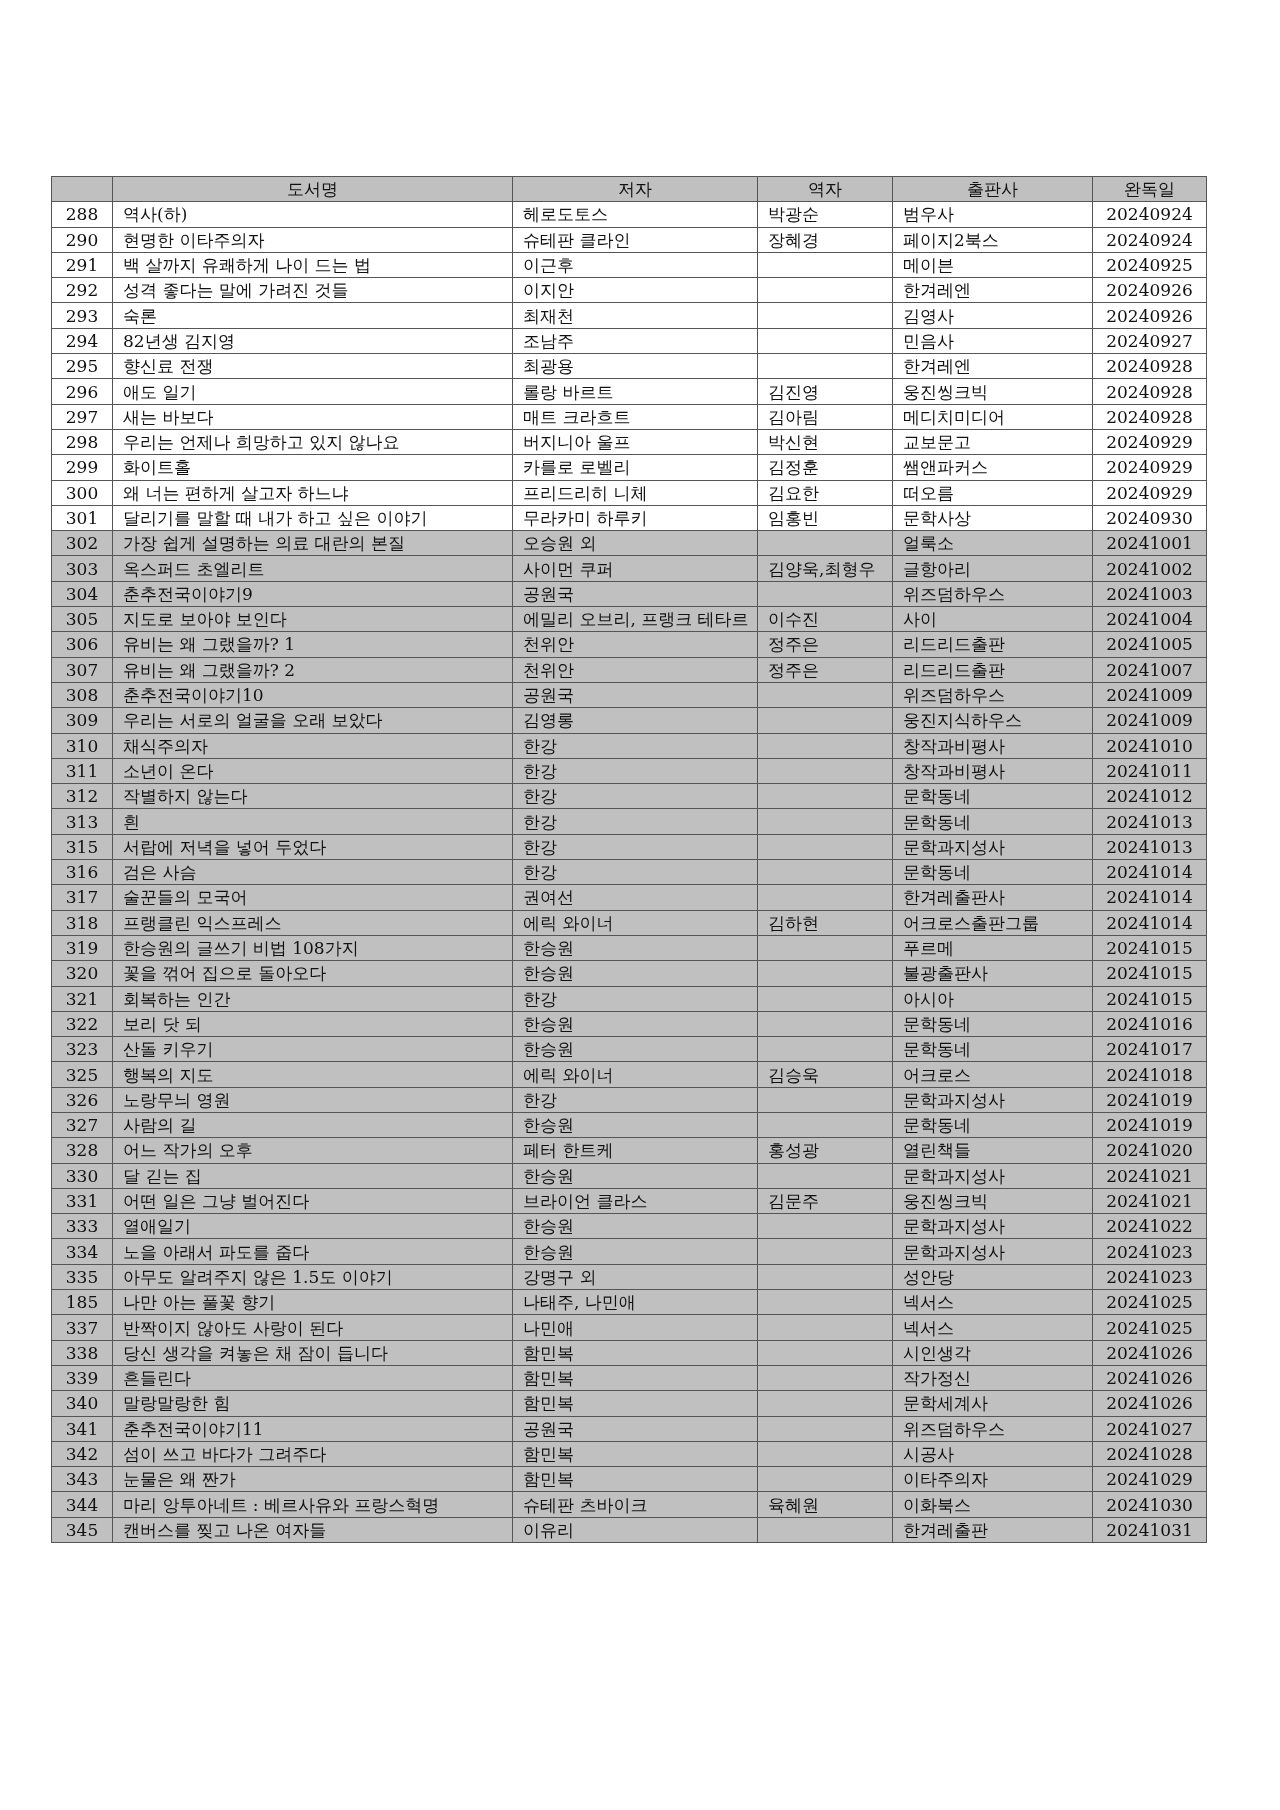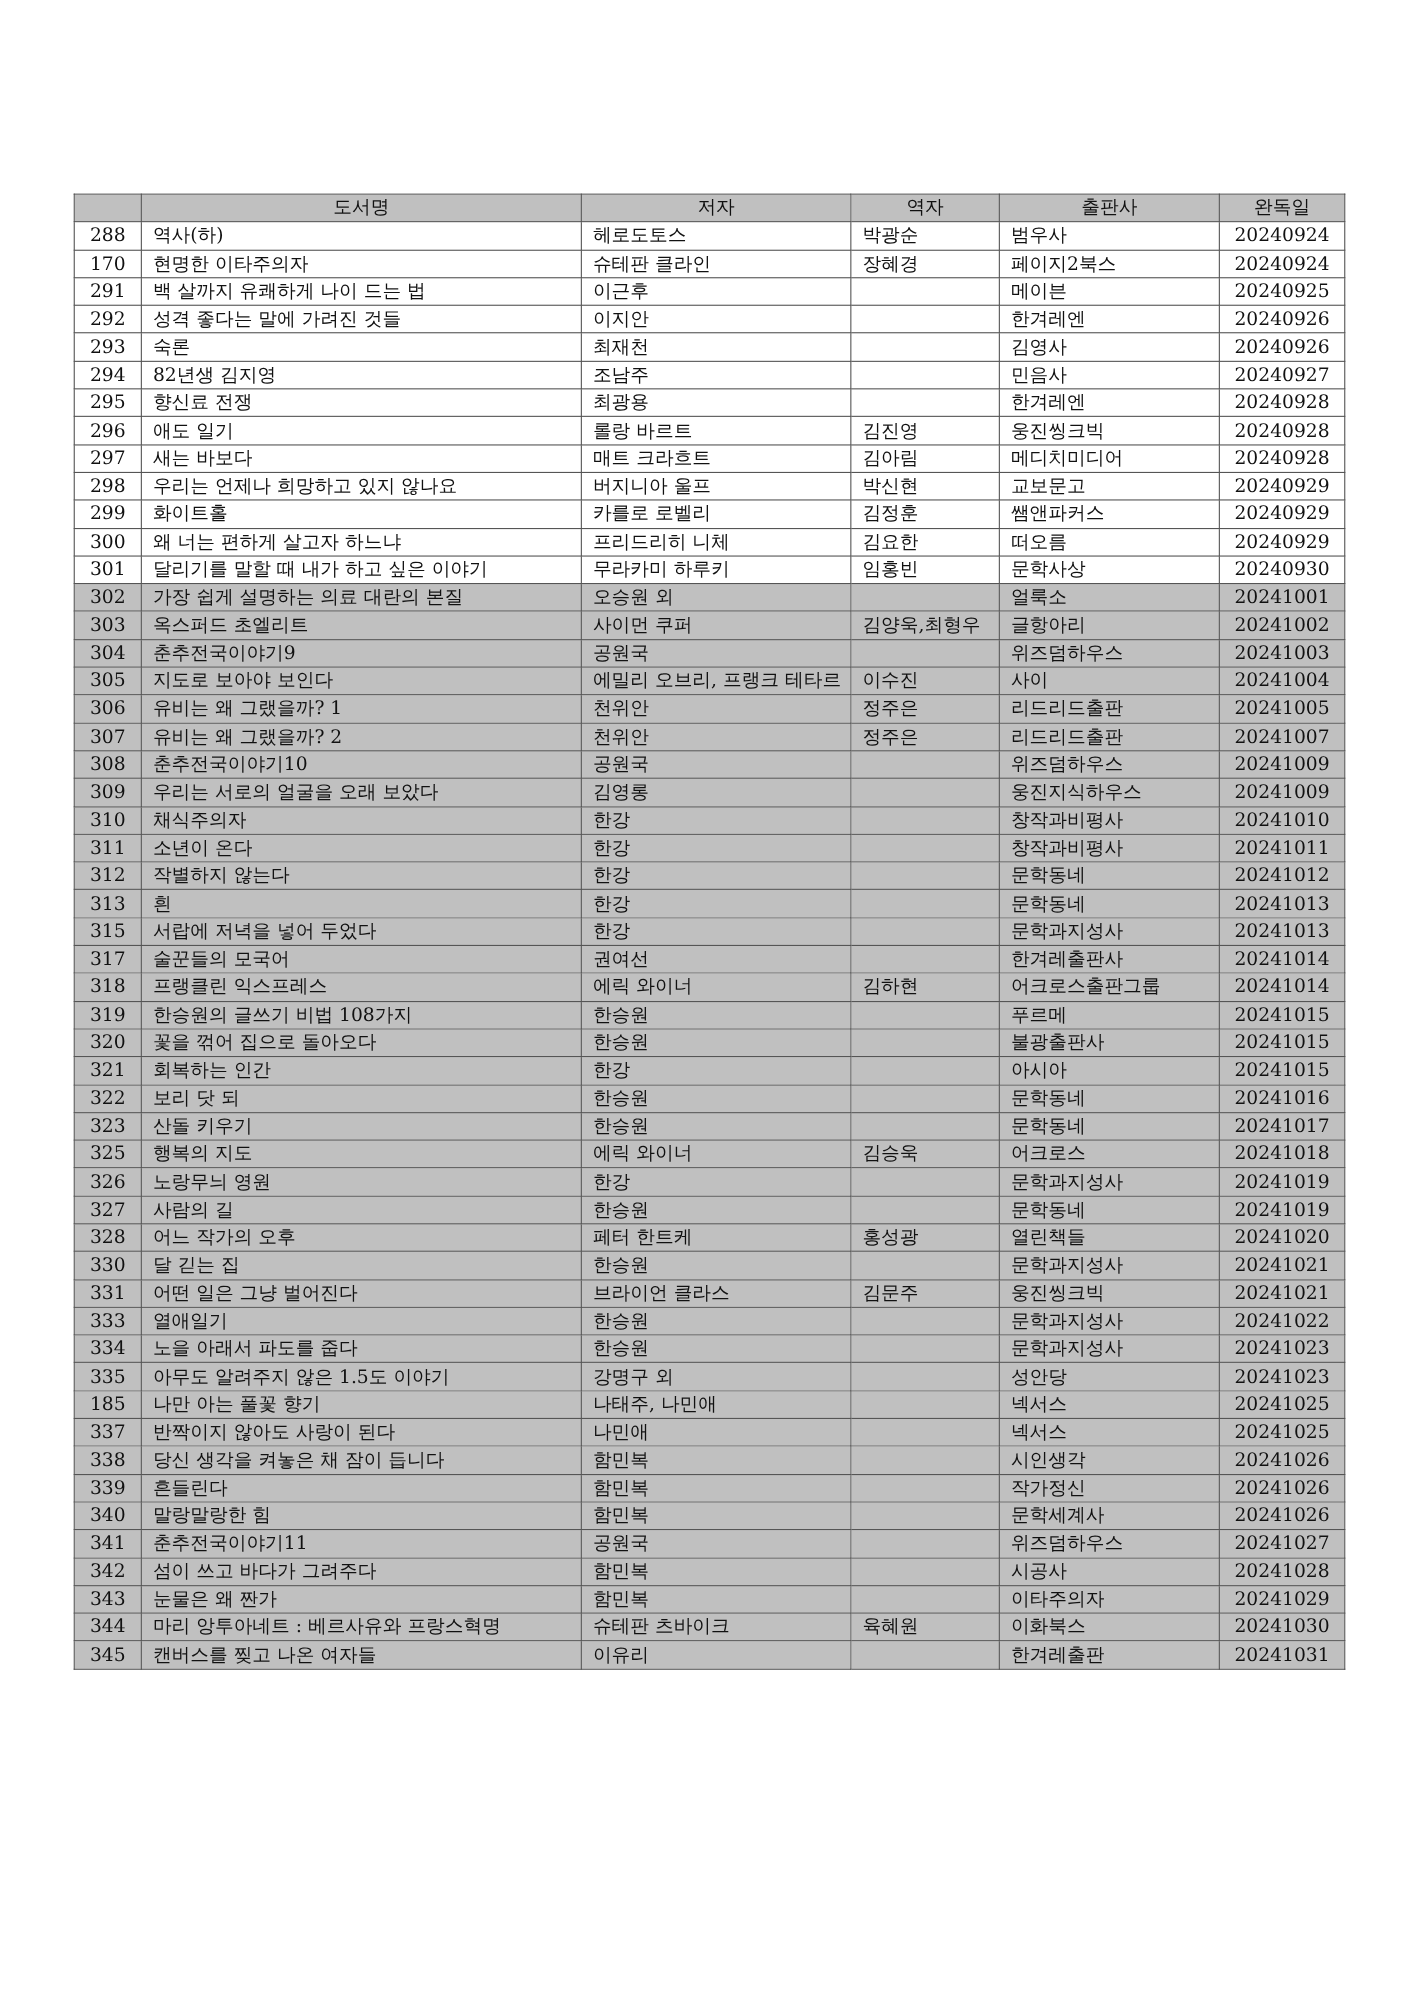--- a/index.html
+++ b/index.html
@@ -1,19 +1,19 @@
 <!DOCTYPE html>
 <html><head>
   <meta charset="utf-8">
   <style>
     html, body { margin: 0; padding: 0; background: #ffffff; }
     body { width: 1280px; height: 1810px; position: relative; font-family: "DejaVu Serif", "Liberation Serif", serif; }
     .page { position: absolute; left: 0; top: 0; width: 1280px; height: 1810px; background: #fff; }
     table.log {
-      position: absolute; left: 67px; top: 176px;
+      position: absolute; left: 51px; top: 176px;
       width: 1155px; border-collapse: collapse; table-layout: fixed;
       font-size: 17px; color: #111;
     }
     table.log col.c-no { width: 61px; }
     table.log col.c-title { width: 400px; }
     table.log col.c-author { width: 245px; }
     table.log col.c-trans { width: 135px; }
     table.log col.c-pub { width: 200px; }
     table.log col.c-date { width: 114px; }
     table.log th, table.log td {
@@ -52,21 +52,21 @@
     <tbody id="rows">
         <tr>
           <td class="no">288</td>
           <td>역사(하)</td>
           <td>헤로도토스</td>
           <td>박광순</td>
           <td>범우사</td>
           <td class="date">20240924</td>
         </tr>
         <tr>
-          <td class="no">170</td>
+          <td class="no">290</td>
           <td>현명한 이타주의자</td>
           <td>슈테판 클라인</td>
           <td>장혜경</td>
           <td>페이지2북스</td>
           <td class="date">20240924</td>
         </tr>
         <tr>
           <td class="no">291</td>
           <td>백 살까지 유쾌하게 나이 드는 법</td>
           <td>이근후</td>
@@ -252,20 +252,28 @@
         </tr>
         <tr class="shade">
           <td class="no">315</td>
           <td>서랍에 저녁을 넣어 두었다</td>
           <td>한강</td>
           <td></td>
           <td>문학과지성사</td>
           <td class="date">20241013</td>
         </tr>
         <tr class="shade">
+          <td class="no">316</td>
+          <td>검은 사슴</td>
+          <td>한강</td>
+          <td></td>
+          <td>문학동네</td>
+          <td class="date">20241014</td>
+        </tr>
+        <tr class="shade">
           <td class="no">317</td>
           <td>술꾼들의 모국어</td>
           <td>권여선</td>
           <td></td>
           <td>한겨레출판사</td>
           <td class="date">20241014</td>
         </tr>
         <tr class="shade">
           <td class="no">318</td>
           <td>프랭클린 익스프레스</td>

